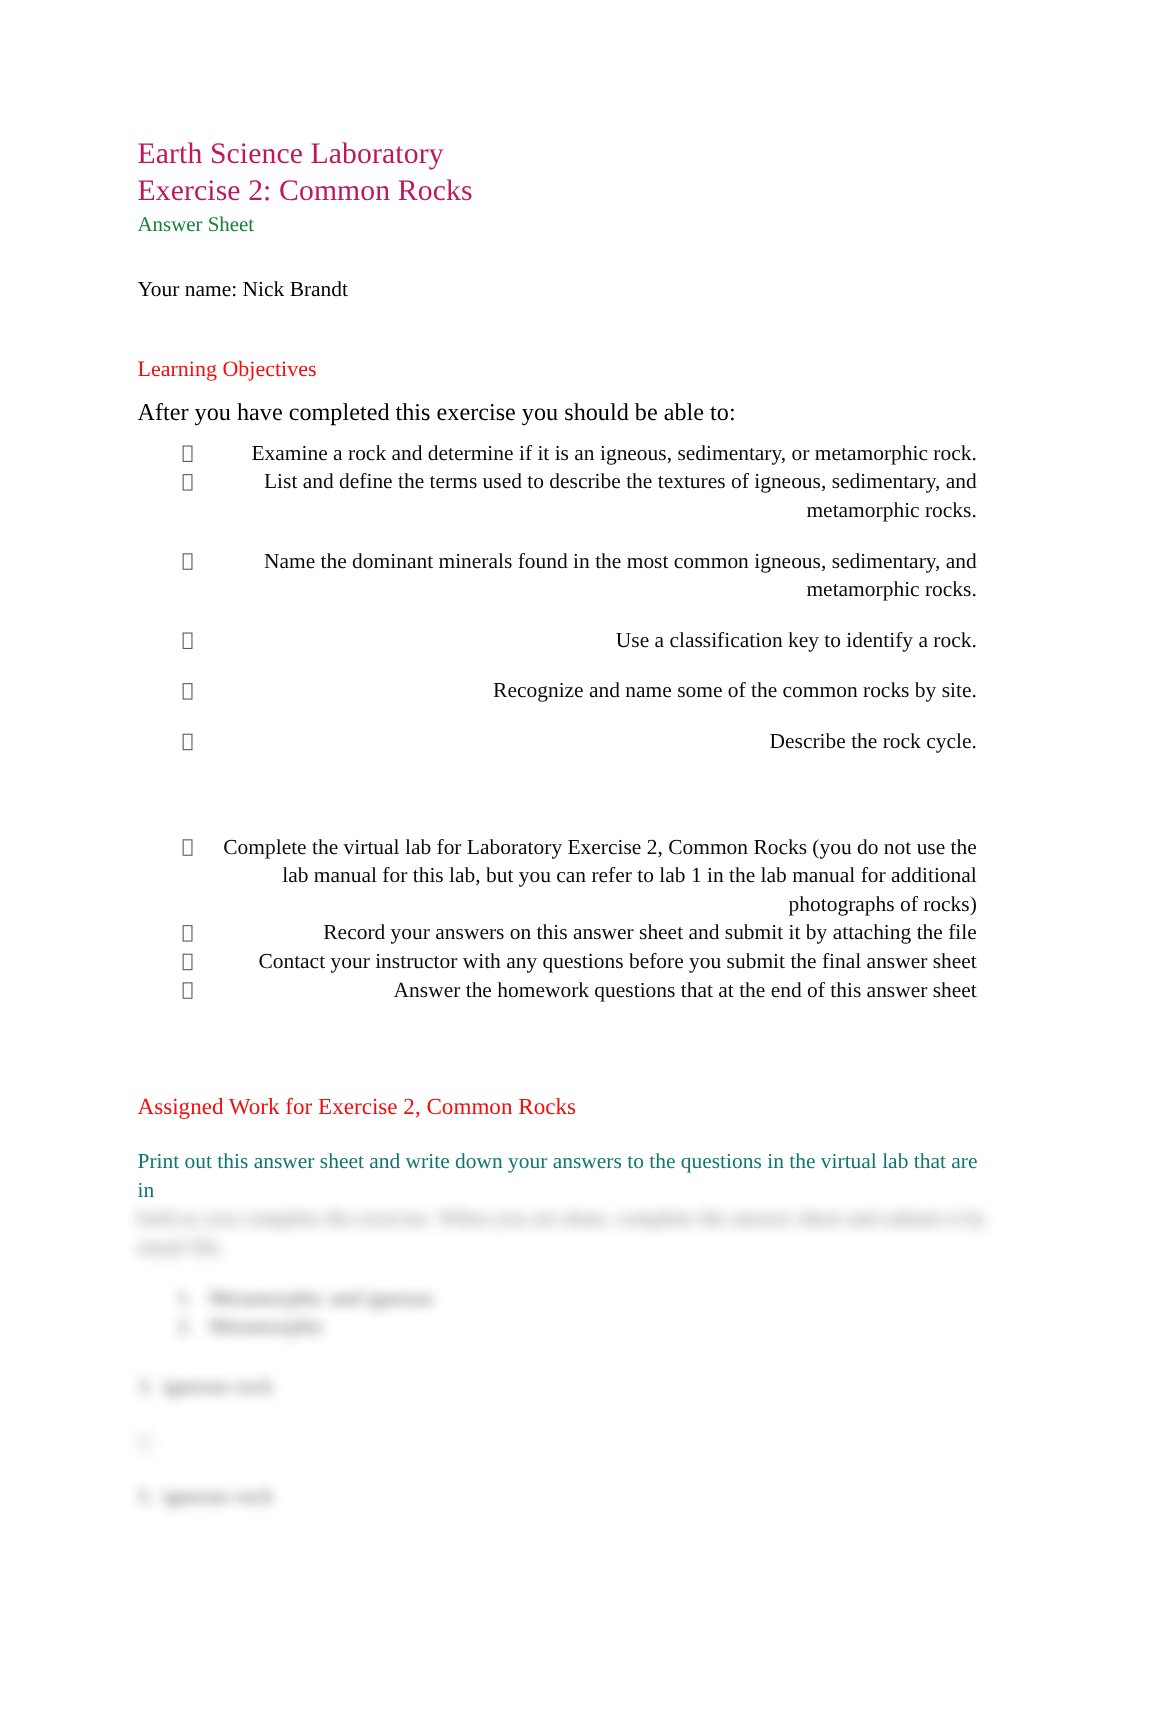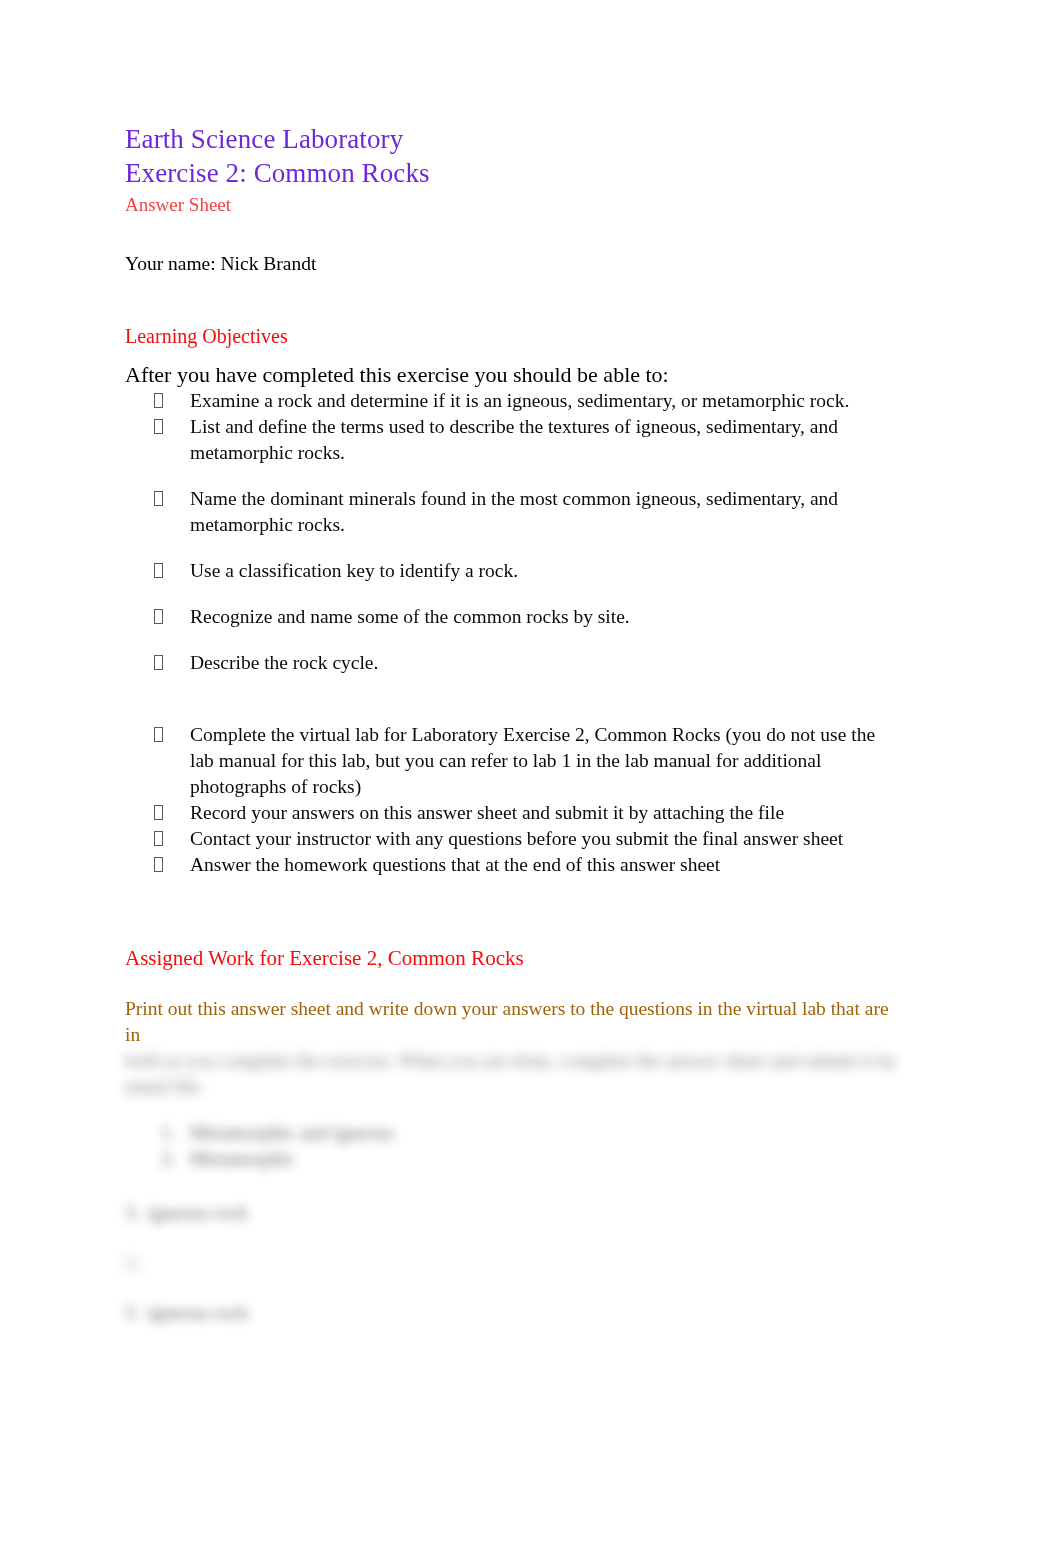--- a/index.html
+++ b/index.html
@@ -27,67 +27,68 @@
   }
   .content {
     position: absolute;
     left: 125px;
     top: 122px;
     width: 775px;
   }
 
   
   .title-line {
-    color: #6d28d9;
+    color: #be185d;
     font-size: 27px;
     line-height: 34px;
     font-weight: normal;
     letter-spacing: 0.1px;
     white-space: nowrap;
   }
   .subtitle {
-    color: #ef4444;
+    color: #15803d;
     font-size: 19px;
     line-height: 25px;
     font-weight: normal;
     margin-top: 2px;
   }
   .section-heading {
     color: #f40d0d;
     font-size: 20px;
     line-height: 26px;
     font-weight: normal;
   }
   .section-heading.big {
     font-size: 21px;
     line-height: 28px;
   }
 
   
   .body-text {
     font-size: 19.5px;
     line-height: 26px;
-    color: #a16207;
+    color: #0f766e;
   }
   .name-line {
     font-size: 19.5px;
     line-height: 26px;
     margin-top: 34px;
   }
   .lead-in {
     font-size: 22px;
     line-height: 26px;
     margin-top: 13px;
   }
 
   
   ul.word-list {
     list-style: none;
-    margin: 0;
-    padding: 0;
+    margin: 12px;
+    padding: 0;
+    text-align: right;
   }
   ul.word-list > li {
     position: relative;
     padding-left: 65px;
     font-size: 19.5px;
     line-height: 26px;
     color: #0a0a0a;
   }
   ul.word-list > li .tofu {
     position: absolute;

